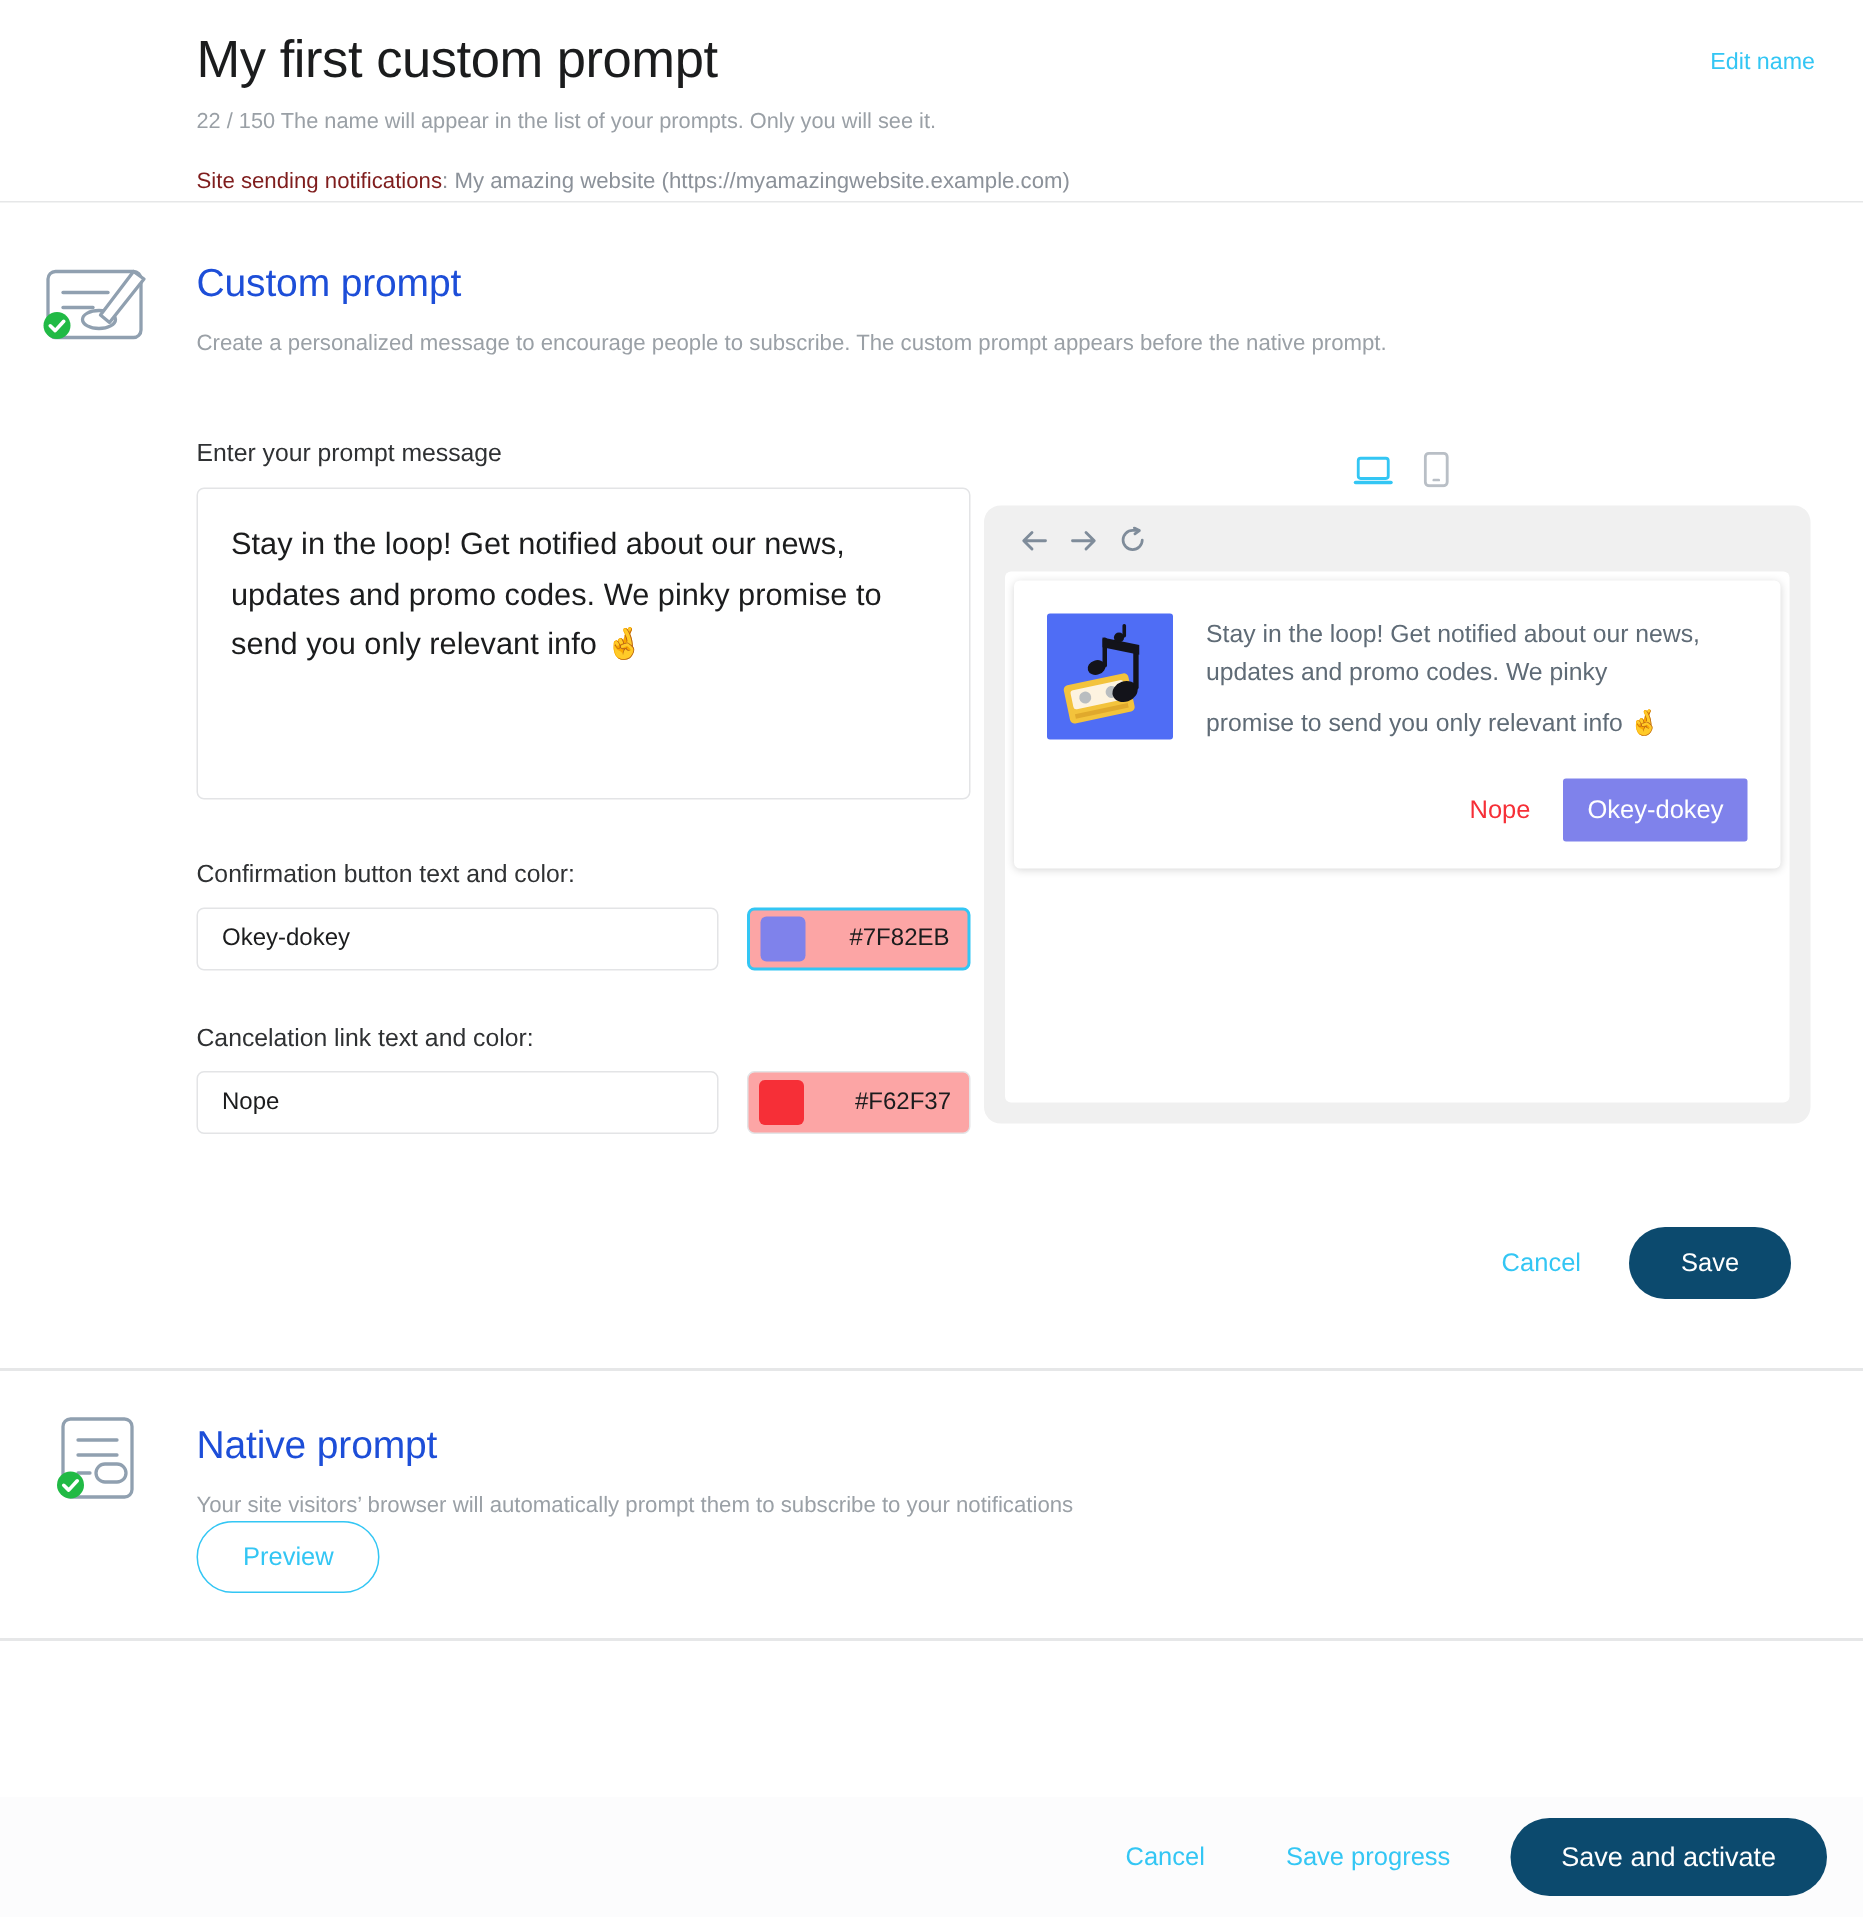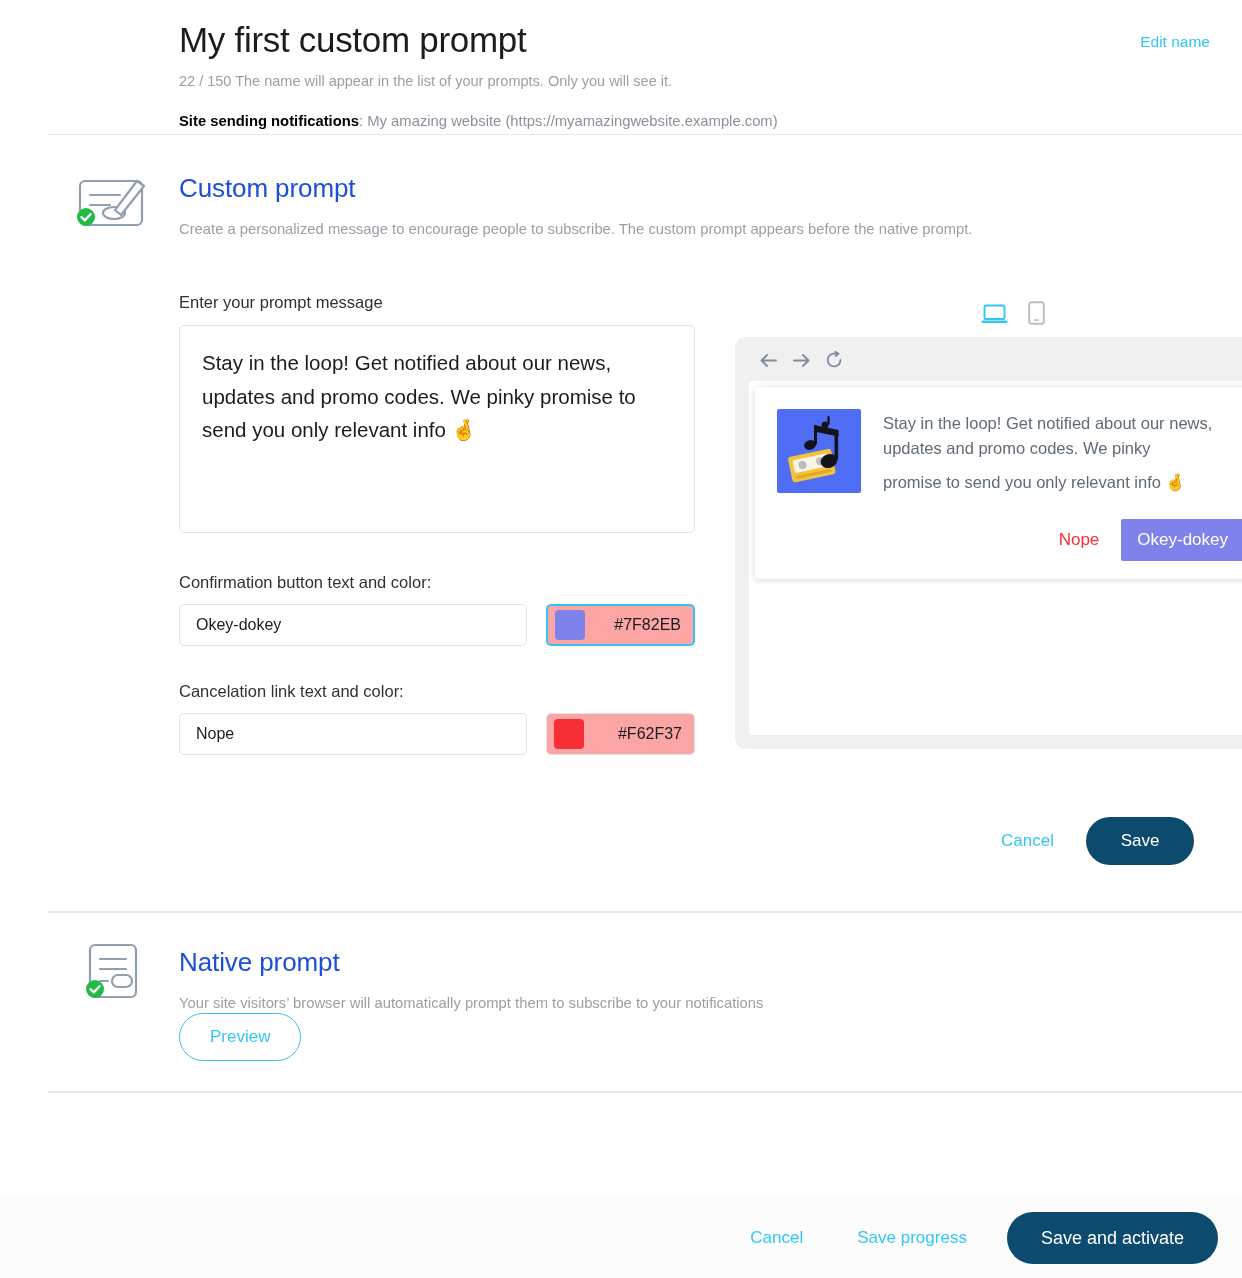--- a/index.html
+++ b/index.html
@@ -9,21 +9,20 @@
     background: #ffffff;
     font-family: "Liberation Sans", sans-serif;
     -webkit-font-smoothing: antialiased;
   }
   .page {
     position: relative;
     width: 1242px;
     height: 1278px;
     background: #fff;
     overflow: hidden;
-    padding-left: 48px;
   }
 
   
   .header {
     position: relative;
     padding: 18px 24px 16px 131px;
     height: 134px;
   }
   .title-row { display: flex; align-items: flex-start; justify-content: space-between; }
   .page-title {
@@ -46,21 +45,21 @@
     font-size: 14.5px;
     color: #9aa0a6;
     line-height: 20px;
   }
   .site-line {
     margin-top: 20px;
     font-size: 14.8px;
     color: #8b9199;
     line-height: 20px;
   }
-  .site-line b { color: #000000; font-weight: 700; }
+  .site-line b { color: #7f1d1d; font-weight: 400; }
 
   .divider { height: 1px; background: #e6e7e8; width: 100%; }
   .divider.thick { height: 2px; background: #e6e7e8; }
 
   
   .section { position: relative; padding: 36px 24px 0 131px; }
   .sec-icon {
     position: absolute;
     left: 26px;
     top: 38px;
@@ -77,21 +76,21 @@
   .sec-desc {
     margin-top: 14px;
     font-size: 14.8px;
     color: #9aa0a6;
     line-height: 20px;
   }
 
   
   .editor-wrap {
     display: flex;
-    gap: 40px;
+    gap: 9px;
     margin-top: 52px;
     align-items: flex-start;
   }
   .col-left { width: 516px; flex: 0 0 516px; }
   .col-right { width: 551px; flex: 0 0 551px; }
 
   .field-label {
     font-size: 16.5px;
     color: #2f3133;
     line-height: 22px;

